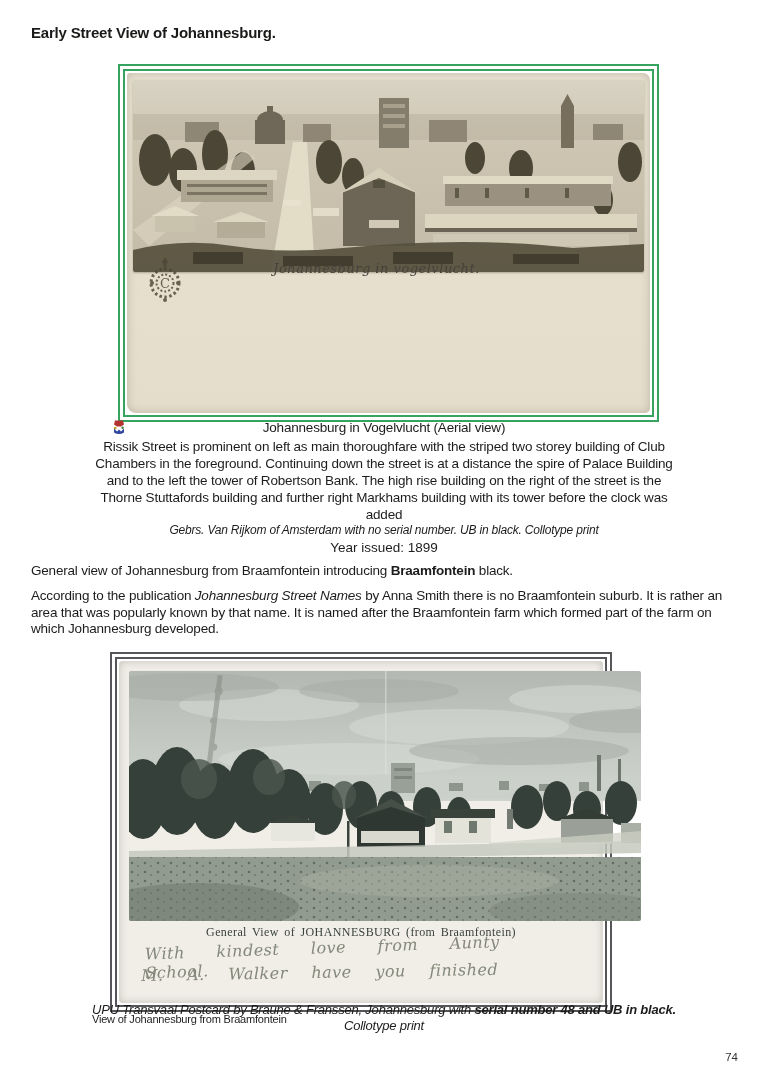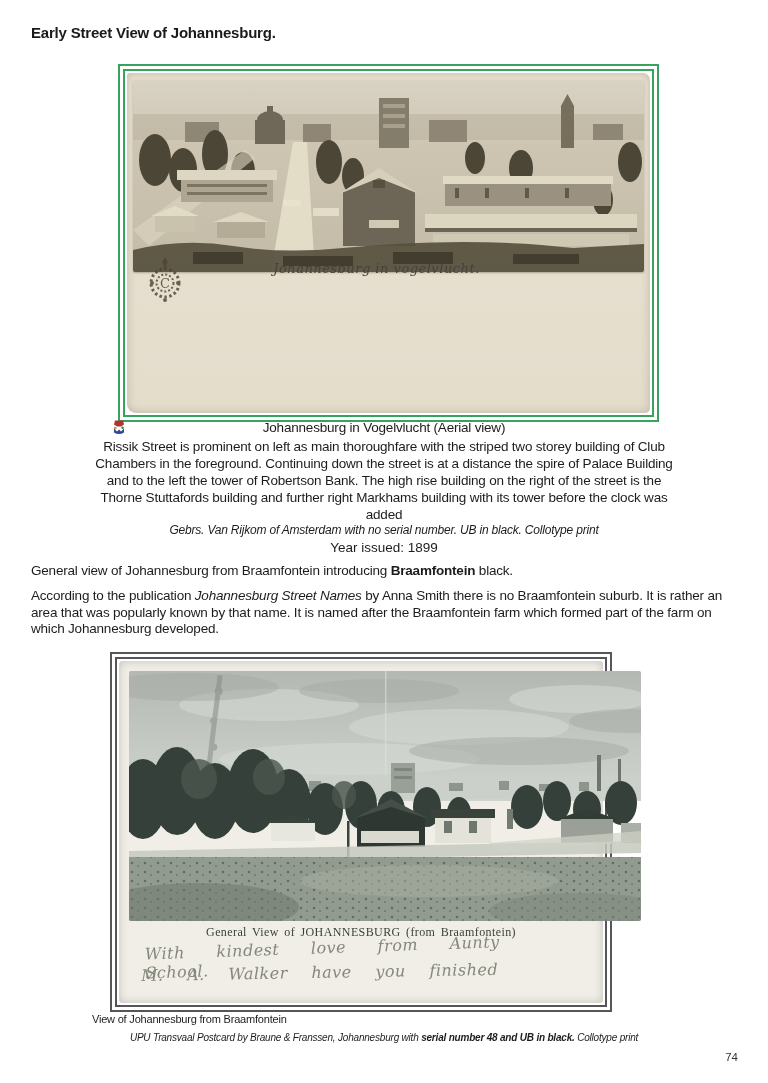--- a/index.html
+++ b/index.html
@@ -61,22 +61,22 @@
   .pub-note1 { position:absolute; top:523px; left:92px; width:584px; text-align:center;
                font-size:12px; font-style:italic; letter-spacing:-0.2px; }
   .year-line { position:absolute; top:540px; left:92px; width:584px; text-align:center;
                font-size:13.5px; }
   .intro-p1 { position:absolute; top:562px; left:31px; width:712px;
               font-size:13.5px; line-height:17px; letter-spacing:-0.2px; }
   .intro-p2 { position:absolute; top:588px; left:31px; width:714px;
               font-size:13.5px; line-height:16.5px; letter-spacing:-0.2px; }
   .caption2 { position:absolute; top:1013px; left:92px; width:584px; text-align:left;
               font-size:11px; letter-spacing:-0.2px; }
-  .pub-note2 { position:absolute; top:1030px; left:84px; width:600px; text-align:center;
-               font-size:10px; font-style:italic; line-height:15.5px; letter-spacing:-0.2px; }
+  .pub-note2 { position:absolute; top:1002px; left:84px; width:600px; text-align:center;
+               font-size:13px; font-style:italic; line-height:15.5px; letter-spacing:-0.2px; }
   .page-number { position:absolute; top:1051px; right:30px; font-size:11.5px; color:#333; }
   b.seg { font-weight:bold; }
   i.seg { font-style:italic; }
 </style>
 </head>
 <body>
 
 <div class="page">
 
   <div class="heading">Early Street View of Johannesburg.</div>

